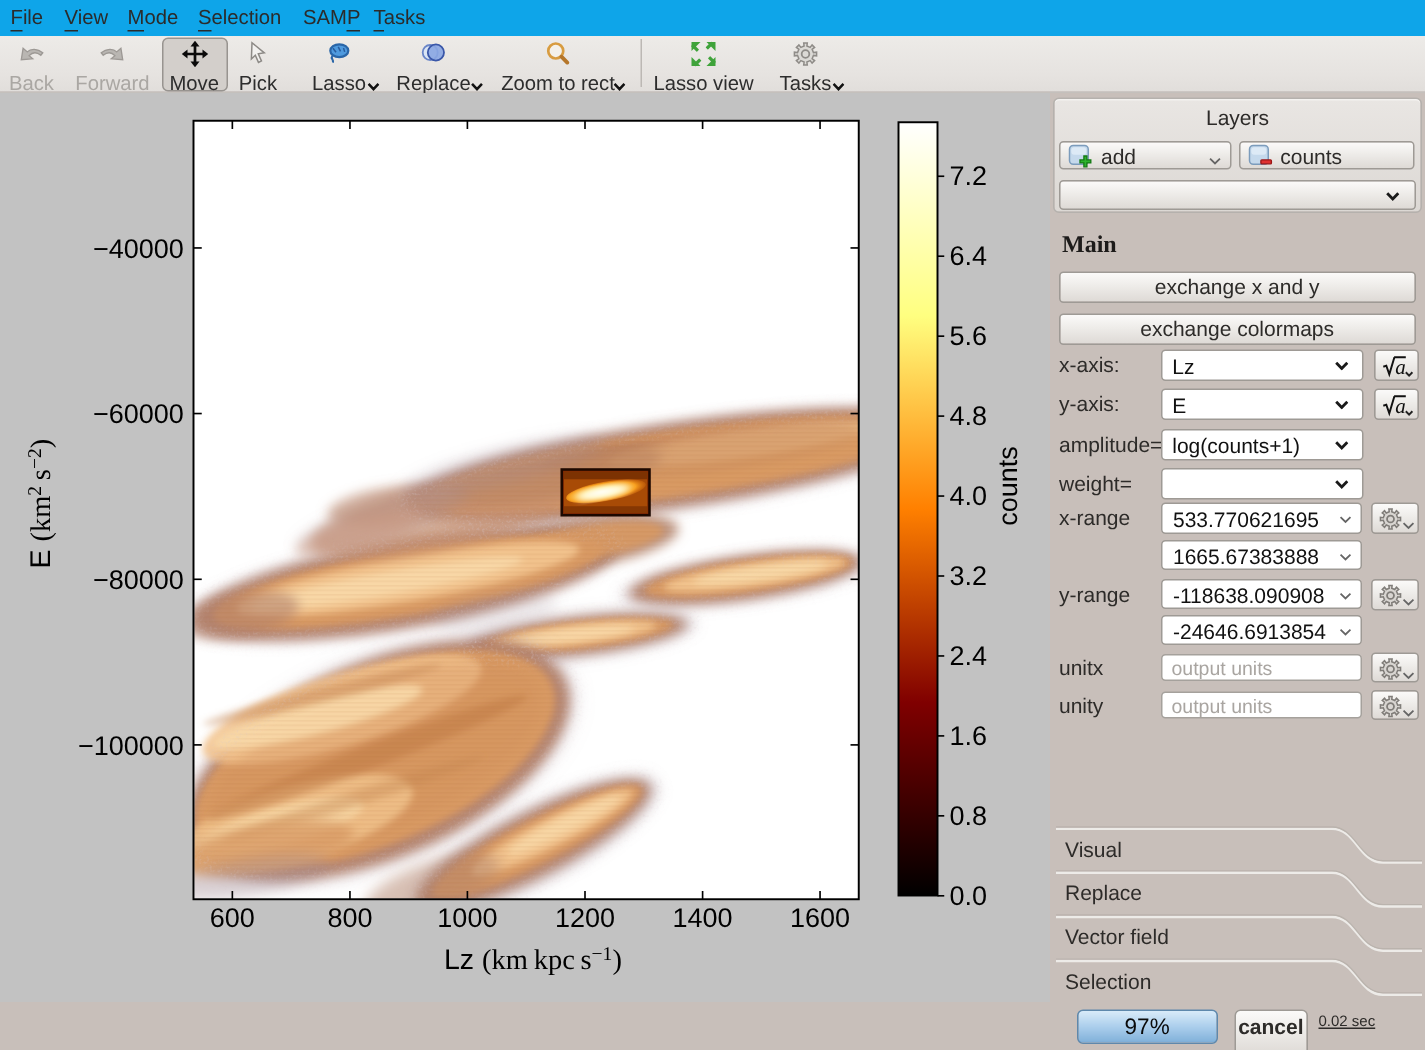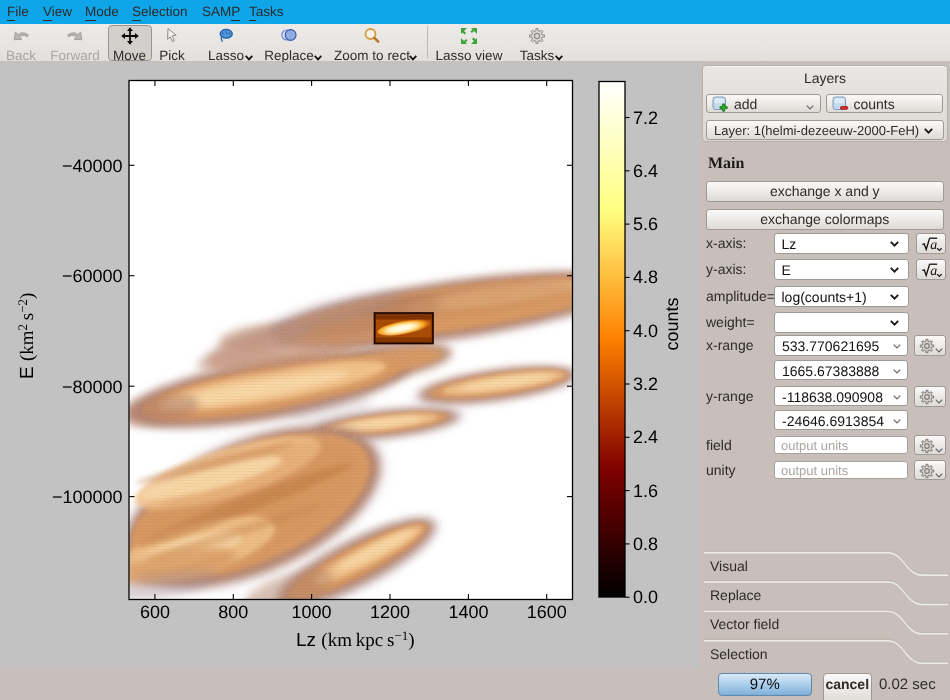--- a/index.html
+++ b/index.html
@@ -379,21 +379,20 @@
     <span style="position:absolute;left:5px;top:1px;">
       <svg width="17" height="17" viewBox="0 0 17 17">
         <rect x="1" y="1" width="12.5" height="12.5" rx="2.5" fill="#c5d9ec" stroke="#7c9cbc" stroke-width="1"></rect>
         <rect x="2.2" y="2.2" width="10" height="5" rx="2" fill="#ddeaf6"></rect>
         <rect x="8.6" y="10.6" width="7" height="2.6" rx="0.6" fill="#e03030" stroke="#9a1515" stroke-width="0.9"></rect>
       </svg>
     </span>
     <span style="position:absolute;left:27px;top:1px;">counts</span>
   </div>
 <div class="btn" style="left:706px;top:120px;width:237.5px;height:20px;font-size:13px;">
-    <span style="position:absolute;left:7px;top:1.5px;white-space:nowrap;">Layer: 1(helmi-dezeeuw-2000-FeH)</span>
     <span style="position:absolute;right:10px;top:7px;">
       <svg width="9" height="6" viewBox="0 0 9 6">
         <path d="M0.8 0.8 L4.5 4.6 L8.2 0.8" fill="none" stroke="#1a1a1a" stroke-width="1.9"></path>
       </svg>
     </span>
   </div>
 <div class="abs" style="left:708px;top:155px;font-family:'Liberation Serif',serif;font-weight:bold;font-size:16px;color:#1d1b1a;">Main</div>
 <div class="btn" style="left:706px;top:181px;width:237.5px;height:21px;line-height:19px;">exchange x and y</div>
 <div class="btn" style="left:706px;top:208.5px;width:237.5px;height:21px;line-height:19px;">exchange colormaps</div>
 <div class="plab" style="left:706px;top:235px;">x-axis:</div>
@@ -505,21 +504,21 @@
         <path d="M14.71 6.92 L14.71 9.08 L12.82 8.84 L12.01 10.82 L13.51 11.98 L11.98 13.51 L10.82 12.01 L8.84 12.82 L9.08 14.71 L6.92 14.71 L7.16 12.82 L5.18 12.01 L4.02 13.51 L2.49 11.98 L3.99 10.82 L3.18 8.84 L1.29 9.08 L1.29 6.92 L3.18 7.16 L3.99 5.18 L2.49 4.02 L4.02 2.49 L5.18 3.99 L7.16 3.18 L6.92 1.29 L9.08 1.29 L8.84 3.18 L10.82 3.99 L11.98 2.49 L13.51 4.02 L12.01 5.18 L12.82 7.16 Z" fill="#d8d5d1" stroke="#807d79" stroke-width="1"></path>
         <circle cx="8" cy="8" r="2.3120000000000003" fill="none" stroke="#807d79" stroke-width="1.2"></circle>
       </svg>
     </span>
     <span style="position:absolute;right:2px;bottom:2px;">
       <svg width="8" height="5" viewBox="0 0 8 5">
         <path d="M0.7 0.7 L4 4 L7.3 0.7" fill="none" stroke="#666" stroke-width="1.2"></path>
       </svg>
     </span>
   </div>
-<div class="plab" style="left:706px;top:436.5px;">field</div>
+<div class="plab" style="left:706px;top:436.5px;">unitx</div>
 <div class="uinput" style="left:774px;top:435.5px;width:134px;height:18px;">
     <span class="txt">output units</span>
   </div>
 <div class="btn" style="left:914px;top:435.0px;width:32px;height:19.5px;">
     <span style="position:absolute;left:4px;top:1.5px;">
       <svg width="16" height="16" viewBox="0 0 16 16">
         <path d="M14.71 6.92 L14.71 9.08 L12.82 8.84 L12.01 10.82 L13.51 11.98 L11.98 13.51 L10.82 12.01 L8.84 12.82 L9.08 14.71 L6.92 14.71 L7.16 12.82 L5.18 12.01 L4.02 13.51 L2.49 11.98 L3.99 10.82 L3.18 8.84 L1.29 9.08 L1.29 6.92 L3.18 7.16 L3.99 5.18 L2.49 4.02 L4.02 2.49 L5.18 3.99 L7.16 3.18 L6.92 1.29 L9.08 1.29 L8.84 3.18 L10.82 3.99 L11.98 2.49 L13.51 4.02 L12.01 5.18 L12.82 7.16 Z" fill="#d8d5d1" stroke="#807d79" stroke-width="1"></path>
         <circle cx="8" cy="8" r="2.3120000000000003" fill="none" stroke="#807d79" stroke-width="1.2"></circle>
       </svg>
     </span>
@@ -555,12 +554,12 @@
     <path d="M704 610.0 L888 610.0 C904 610.0 906 632.5 922 632.5 L948 632.5" fill="none" stroke="#bab3ad" stroke-width="0.9"></path>
     <path d="M704 640.6 L888 640.6 C904 640.6 906 663.1 922 663.1 L948 663.1" fill="none" stroke="#edebe8" stroke-width="1.8"></path>
     <path d="M704 639.4 L888 639.4 C904 639.4 906 661.9 922 661.9 L948 661.9" fill="none" stroke="#bab3ad" stroke-width="0.9"></path>
   </svg>
 <div class="plab" style="left:710px;top:557.5px;">Visual</div>
 <div class="plab" style="left:710px;top:586.8px;">Replace</div>
 <div class="plab" style="left:710px;top:616.2px;">Vector field</div>
 <div class="plab" style="left:710px;top:645.6px;">Selection</div>
 <div class="abs" style="left:717.5px;top:673px;width:94.5px;height:23px;background:linear-gradient(#d9ebf9,#abceec 50%,#84b3db 95%,#79a8d2);border:1px solid #5e88ac;border-radius:4px;text-align:center;font-size:15px;color:#0a0a0a;line-height:22px;">97%</div>
 <div class="btn" style="left:823px;top:673px;width:48.5px;height:31px;line-height:21px;border-radius:4px;font-weight:bold;">cancel</div>
-<div class="abs" style="left:879px;top:676px;font-size:15px;color:#2d2b29;">0.02 sec</div>
+<div class="abs" style="left:879px;top:676px;font-size:10px;color:#2d2b29;text-decoration:underline;">0.02 sec</div>
 </body></html>

